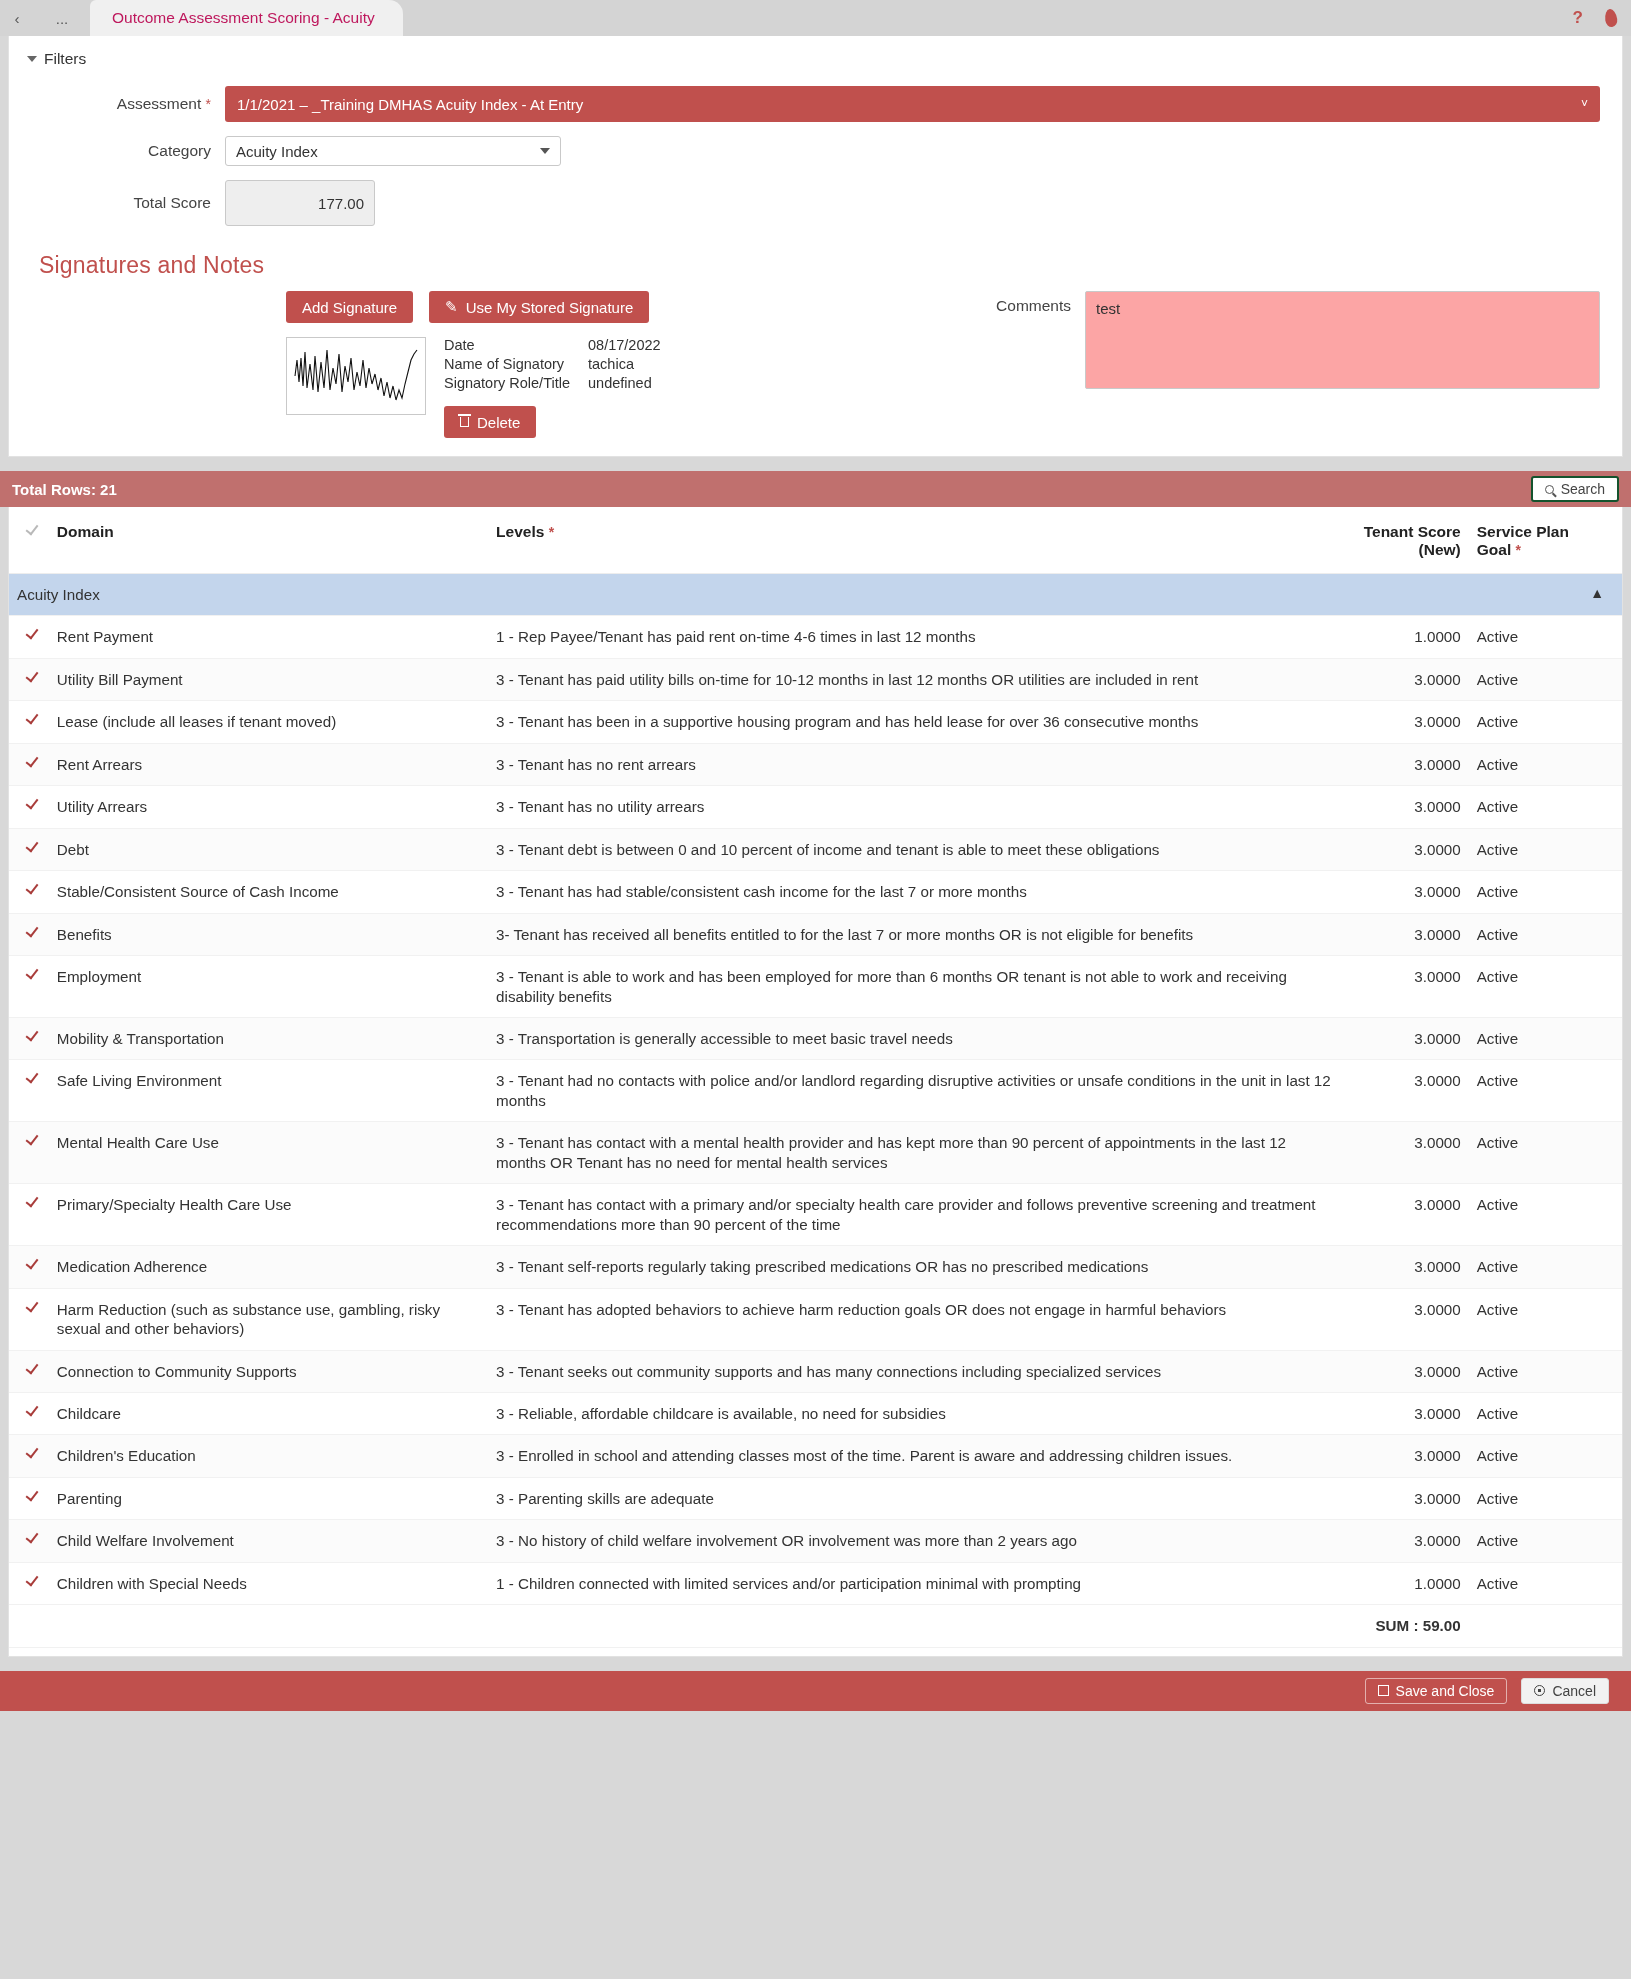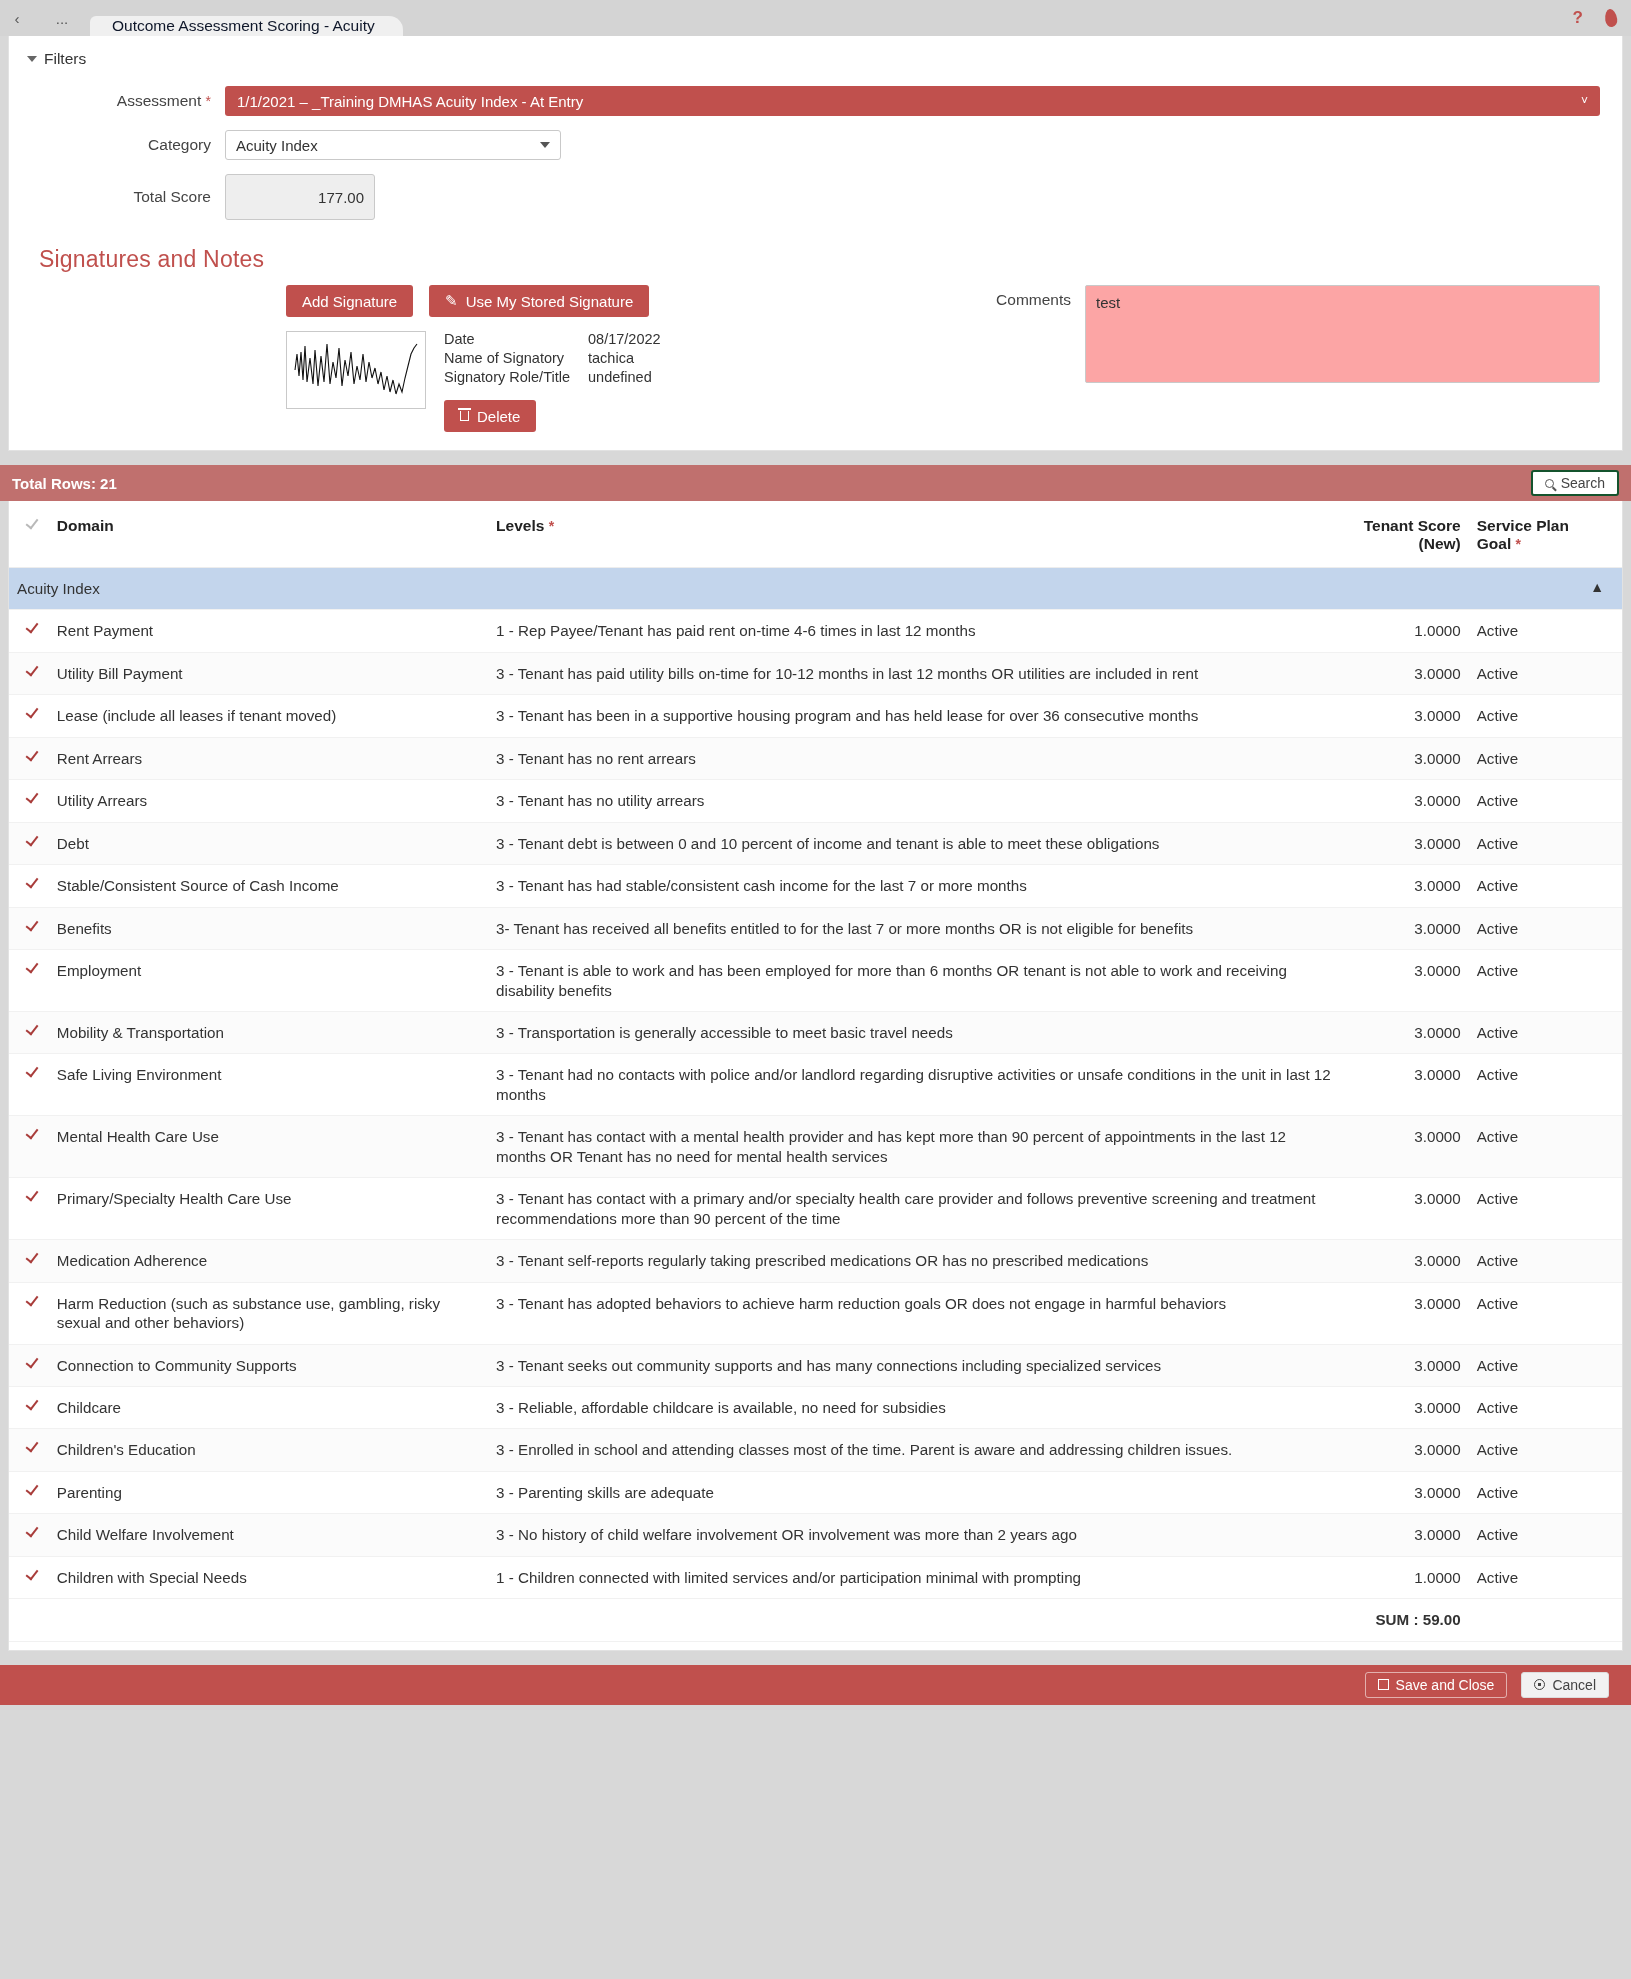--- a/index.html
+++ b/index.html
@@ -27,26 +27,26 @@
     display: flex; align-items: center; justify-content: center;
     color: #555; font-size: 15px;
   }
   .tab-ellipsis {
     width: 56px; height: 36px;
     display: flex; align-items: center; justify-content: center;
     color: #555; font-size: 15px;
     border-top-left-radius: 10px;
   }
   .tab-active {
-    height: 20px;
+    height: 36px;
     background: #f0f0f0;
     padding: 0 28px 0 22px;
     display: flex; align-items: center;
     font-size: 15.5px;
-    color: #0f172a;
+    color: #be185d;
     border-top-right-radius: 14px;
     border-top-left-radius: 6px;
     position: relative;
     max-width: 420px;
     white-space: nowrap;
   }
   .tab-right {
     position: absolute;
     right: 14px; top: 0; height: 36px;
     display: flex; align-items: center; gap: 22px;
@@ -92,21 +92,21 @@
     padding-right: 14px;
     font-size: 15.5px;
     color: #444;
     white-space: nowrap;
   }
   .req { color: #c0504d; font-size: 14px; }
 
   .assessment-select {
     flex: 1;
     margin-right: 22px;
-    height: 30px;
+    height: 36px;
     background: #c0504d;
     color: #fff;
     border-radius: 3px;
     display: flex;
     align-items: center;
     padding: 0 12px;
     font-size: 15px;
     position: relative;
   }
   .assessment-select .cv {

